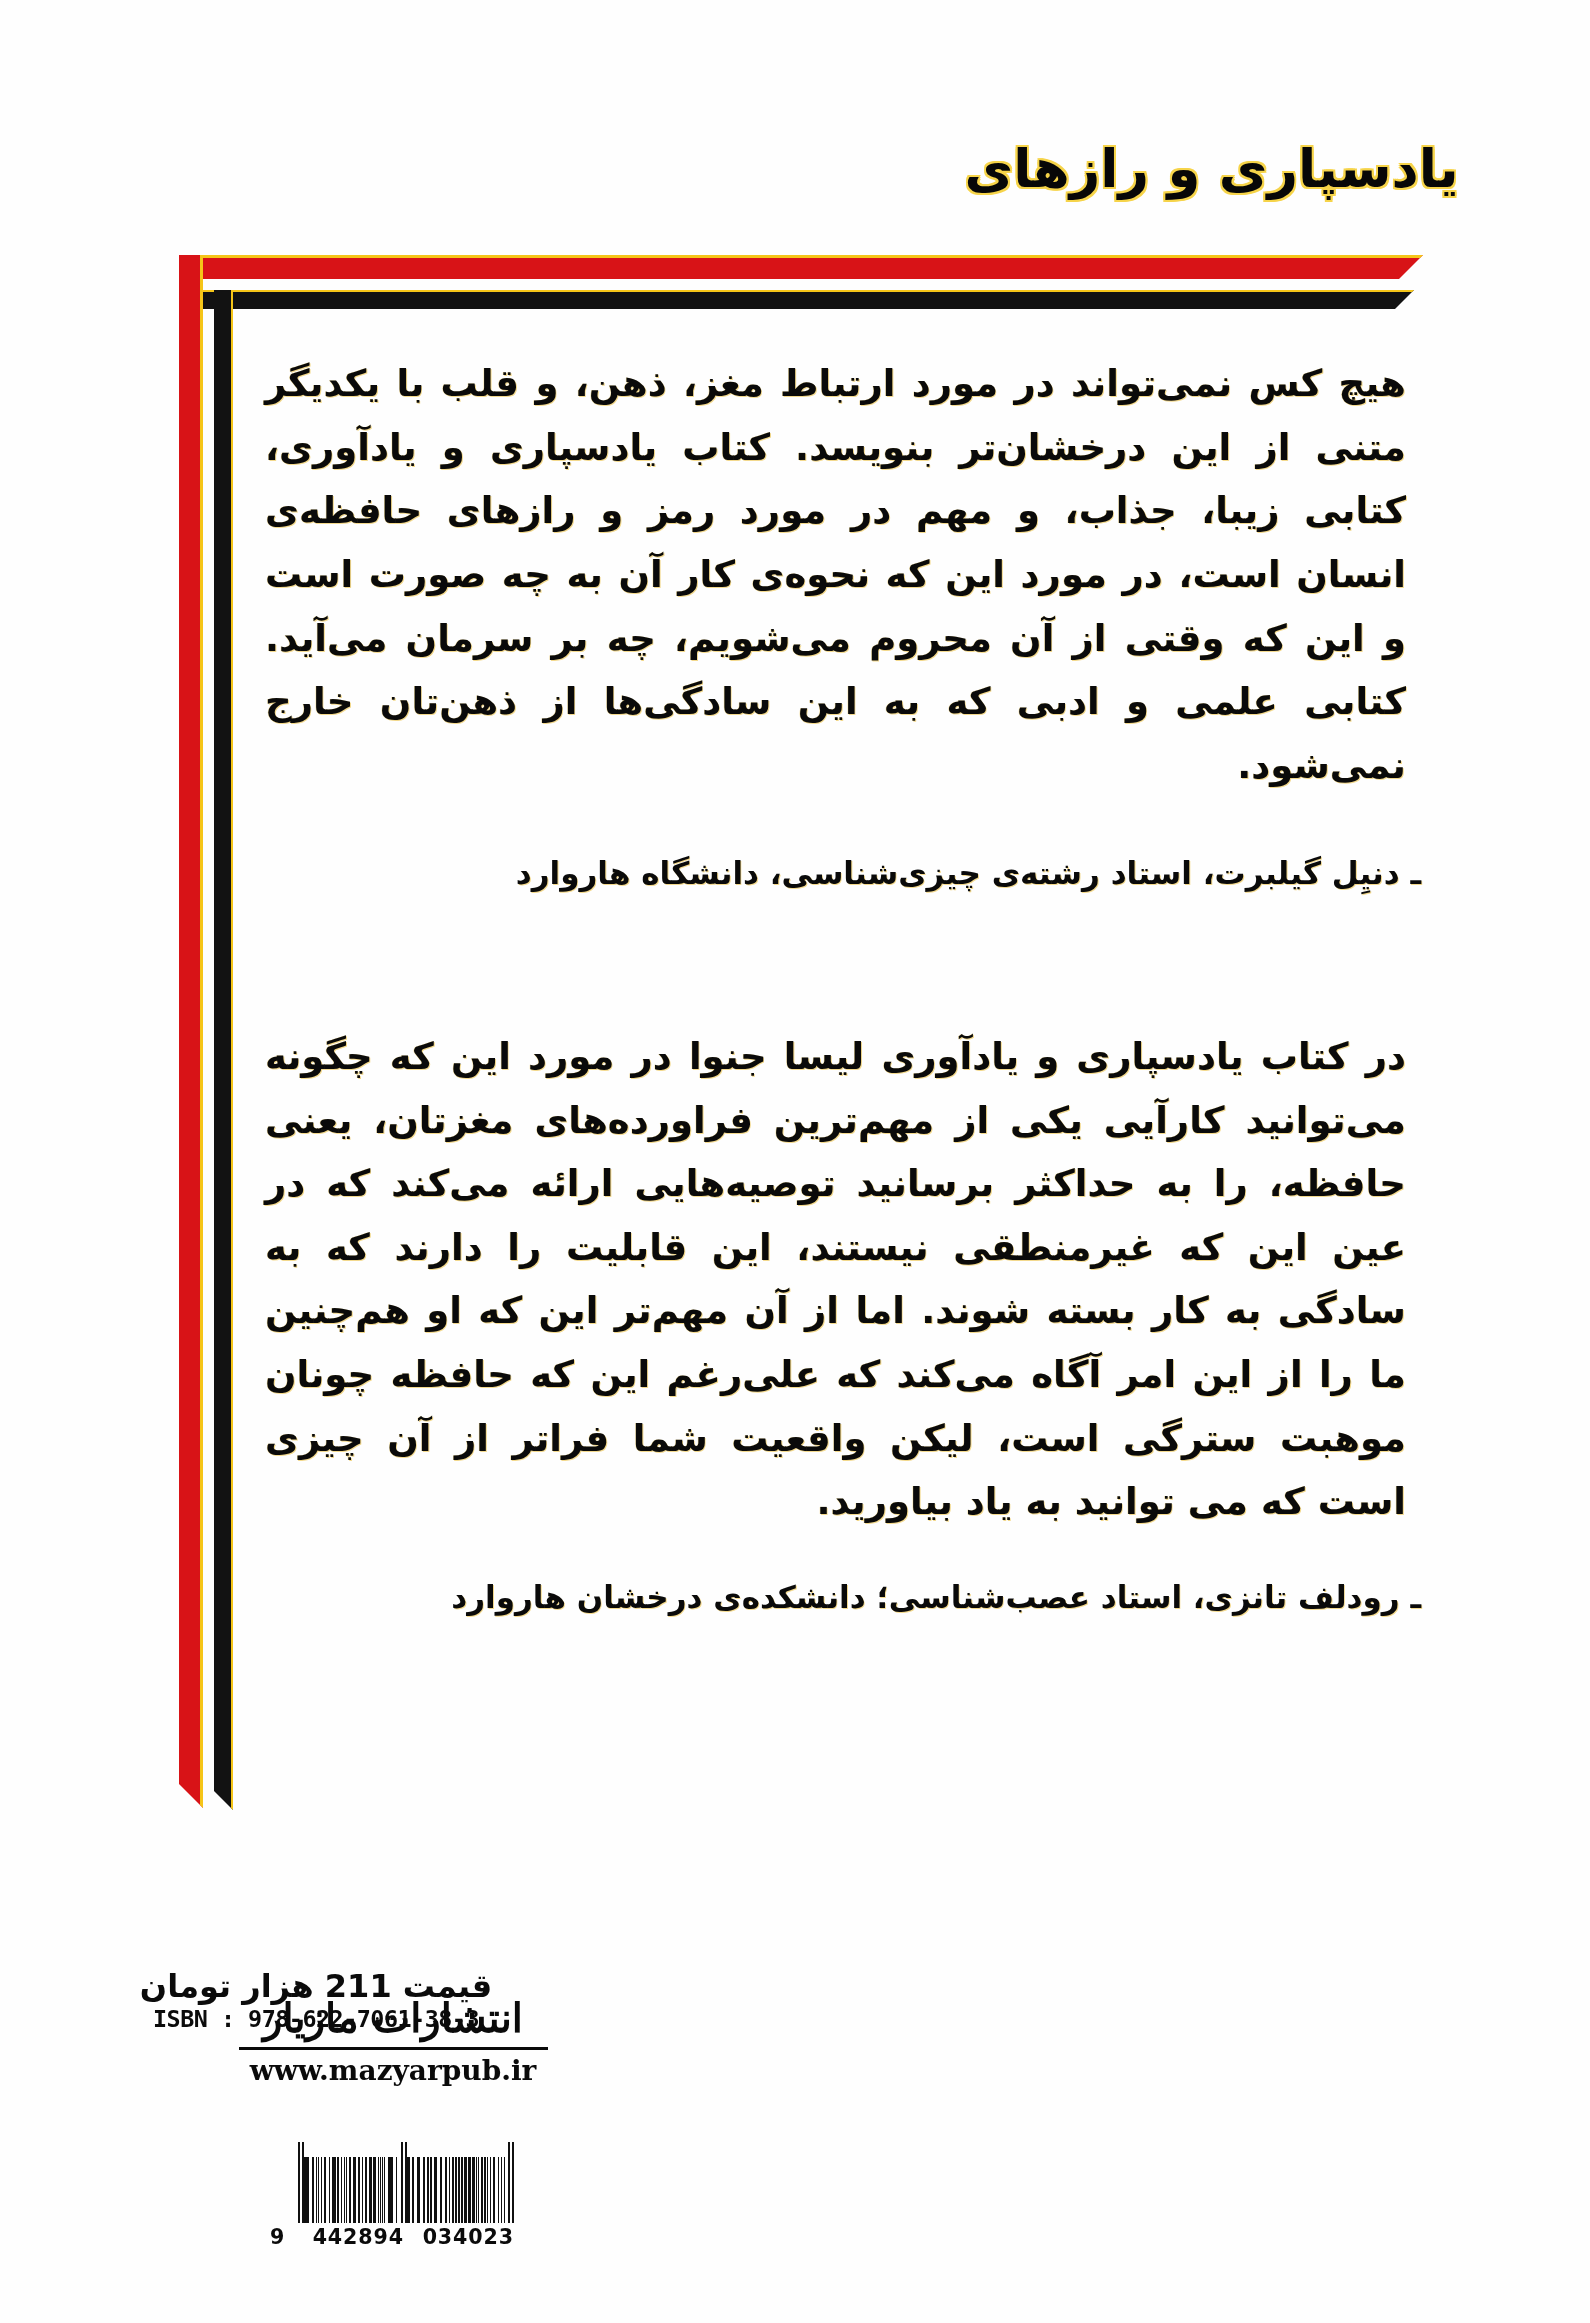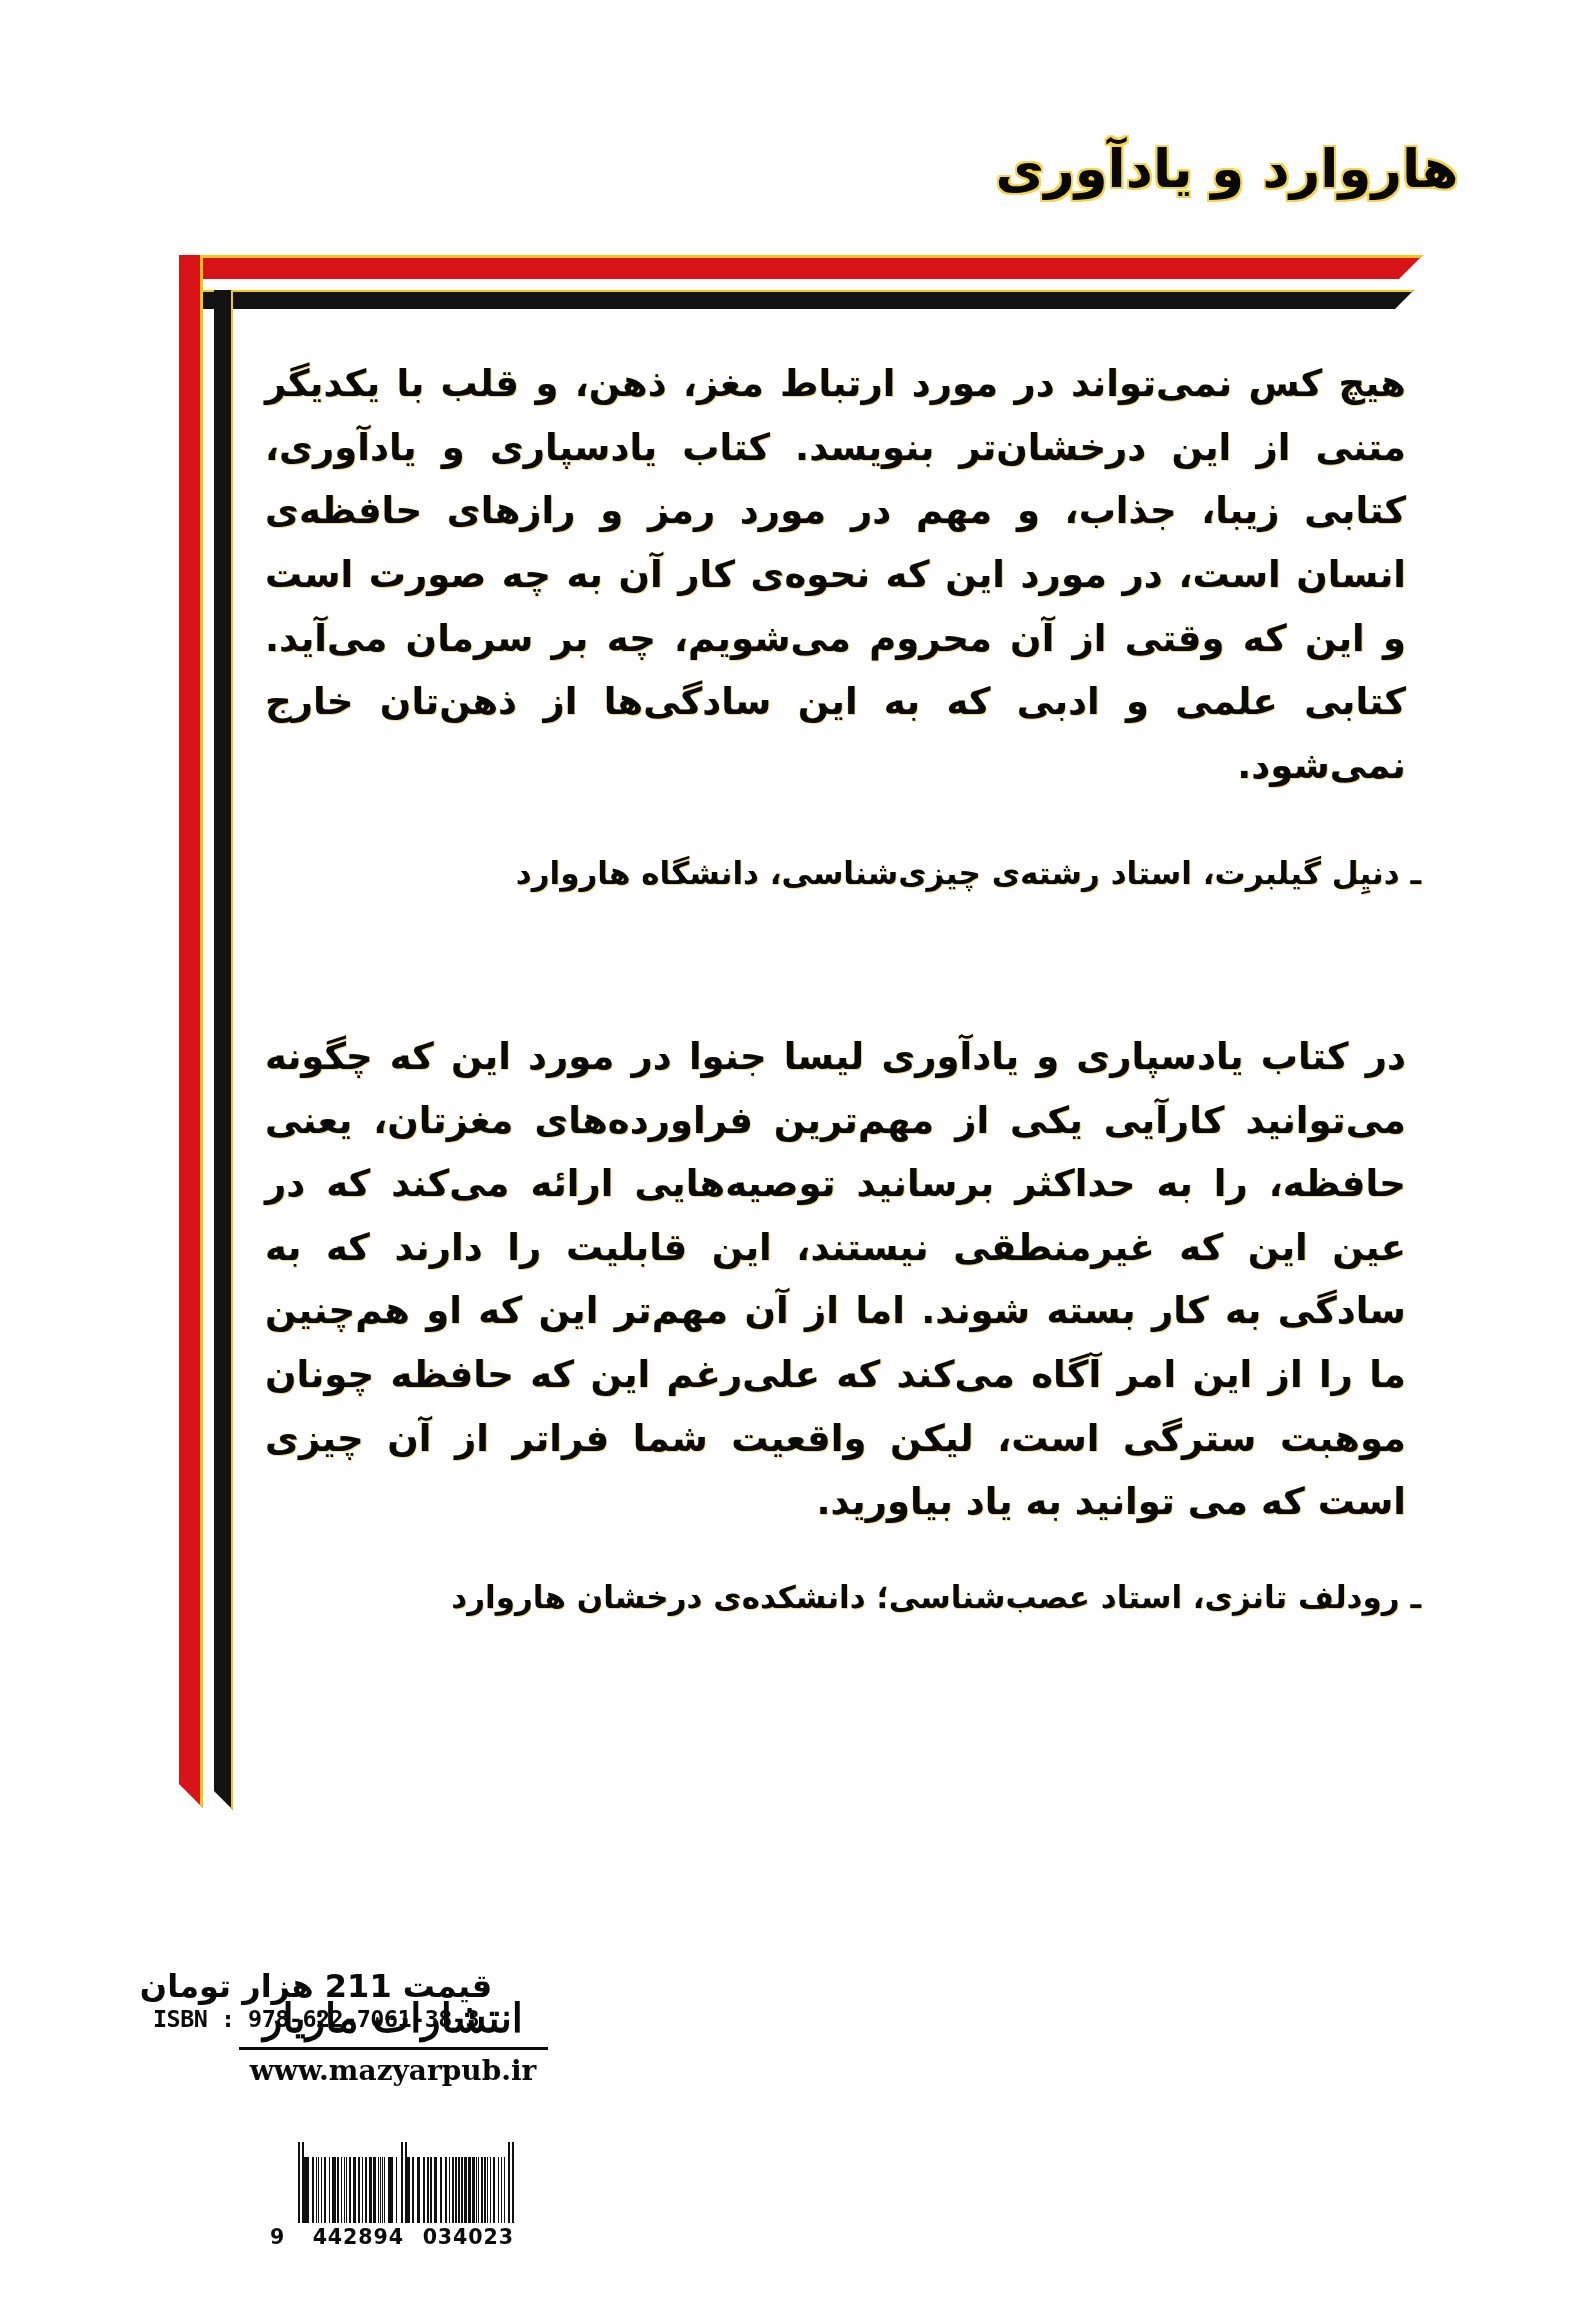--- a/index.html
+++ b/index.html
@@ -228,21 +228,21 @@
     direction: ltr;
     letter-spacing: 0px;
   }
 </style>
 </head>
 <body>
 
 <div id="page">
 
   <div id="title-wrap">
-    <div id="book-title">هاروارد و یادآوری</div>
+    <div id="book-title">یادسپاری و رازهای</div>
   </div>
 
   <div class="bar-red-top"></div>
   <div class="bar-black-top"></div>
   <div class="bar-red-left"></div>
   <div class="bar-black-left"></div>
 
   <div id="body-area">
 
     <p class="para">هیچ کس نمی‌تواند در مورد ارتباط مغز، ذهن، و قلب با یکدیگر متنی از این درخشان‌تر بنویسد. کتاب یادسپاری و یادآوری، کتابی زیبا، جذاب، و مهم در مورد رمز و رازهای حافظه‌ی انسان است، در مورد این که نحوه‌ی کار آن به چه صورت است و این که وقتی از آن محروم می‌شویم، چه بر سرمان می‌آید. کتابی علمی و ادبی که به این سادگی‌ها از ذهن‌تان خارج نمی‌شود.</p>

